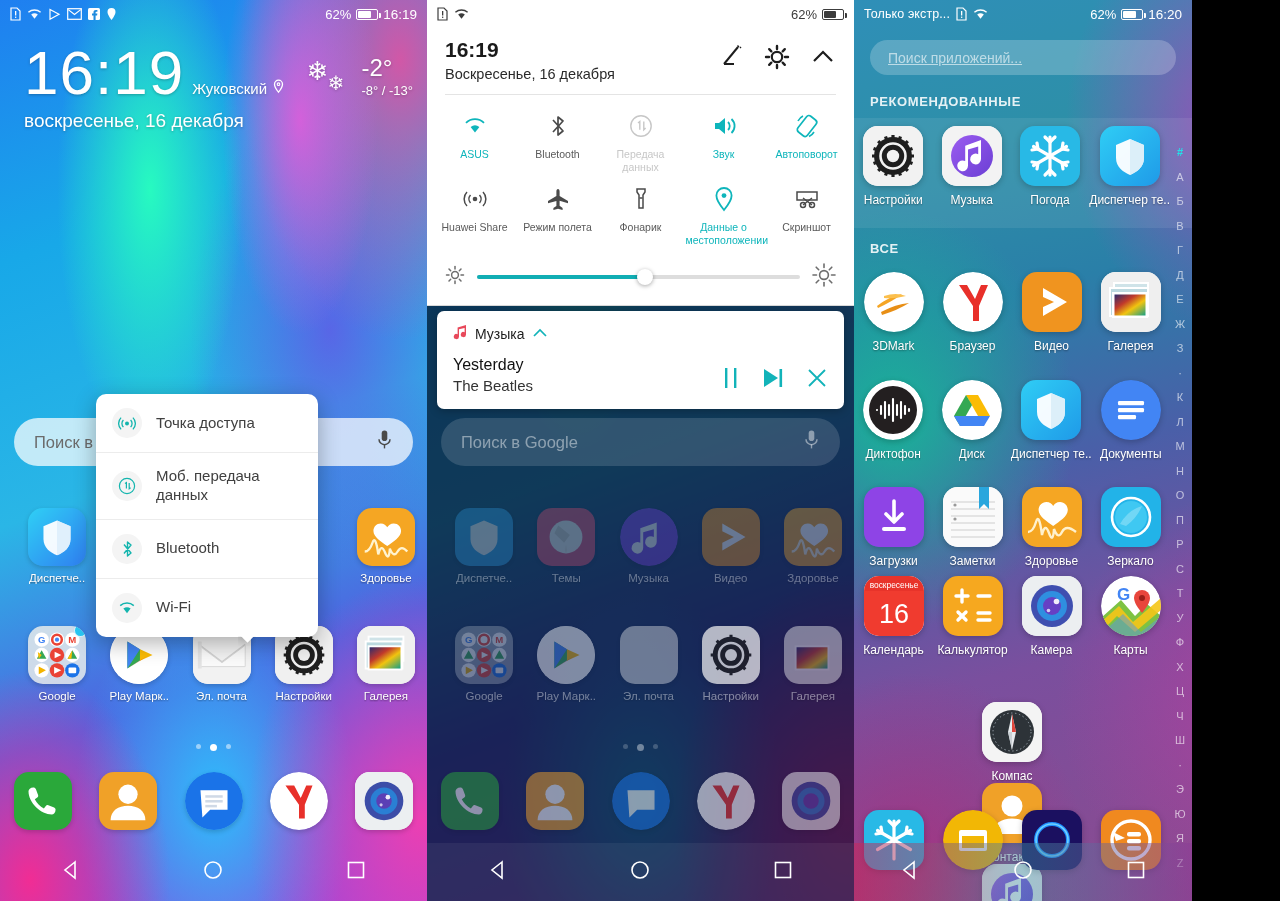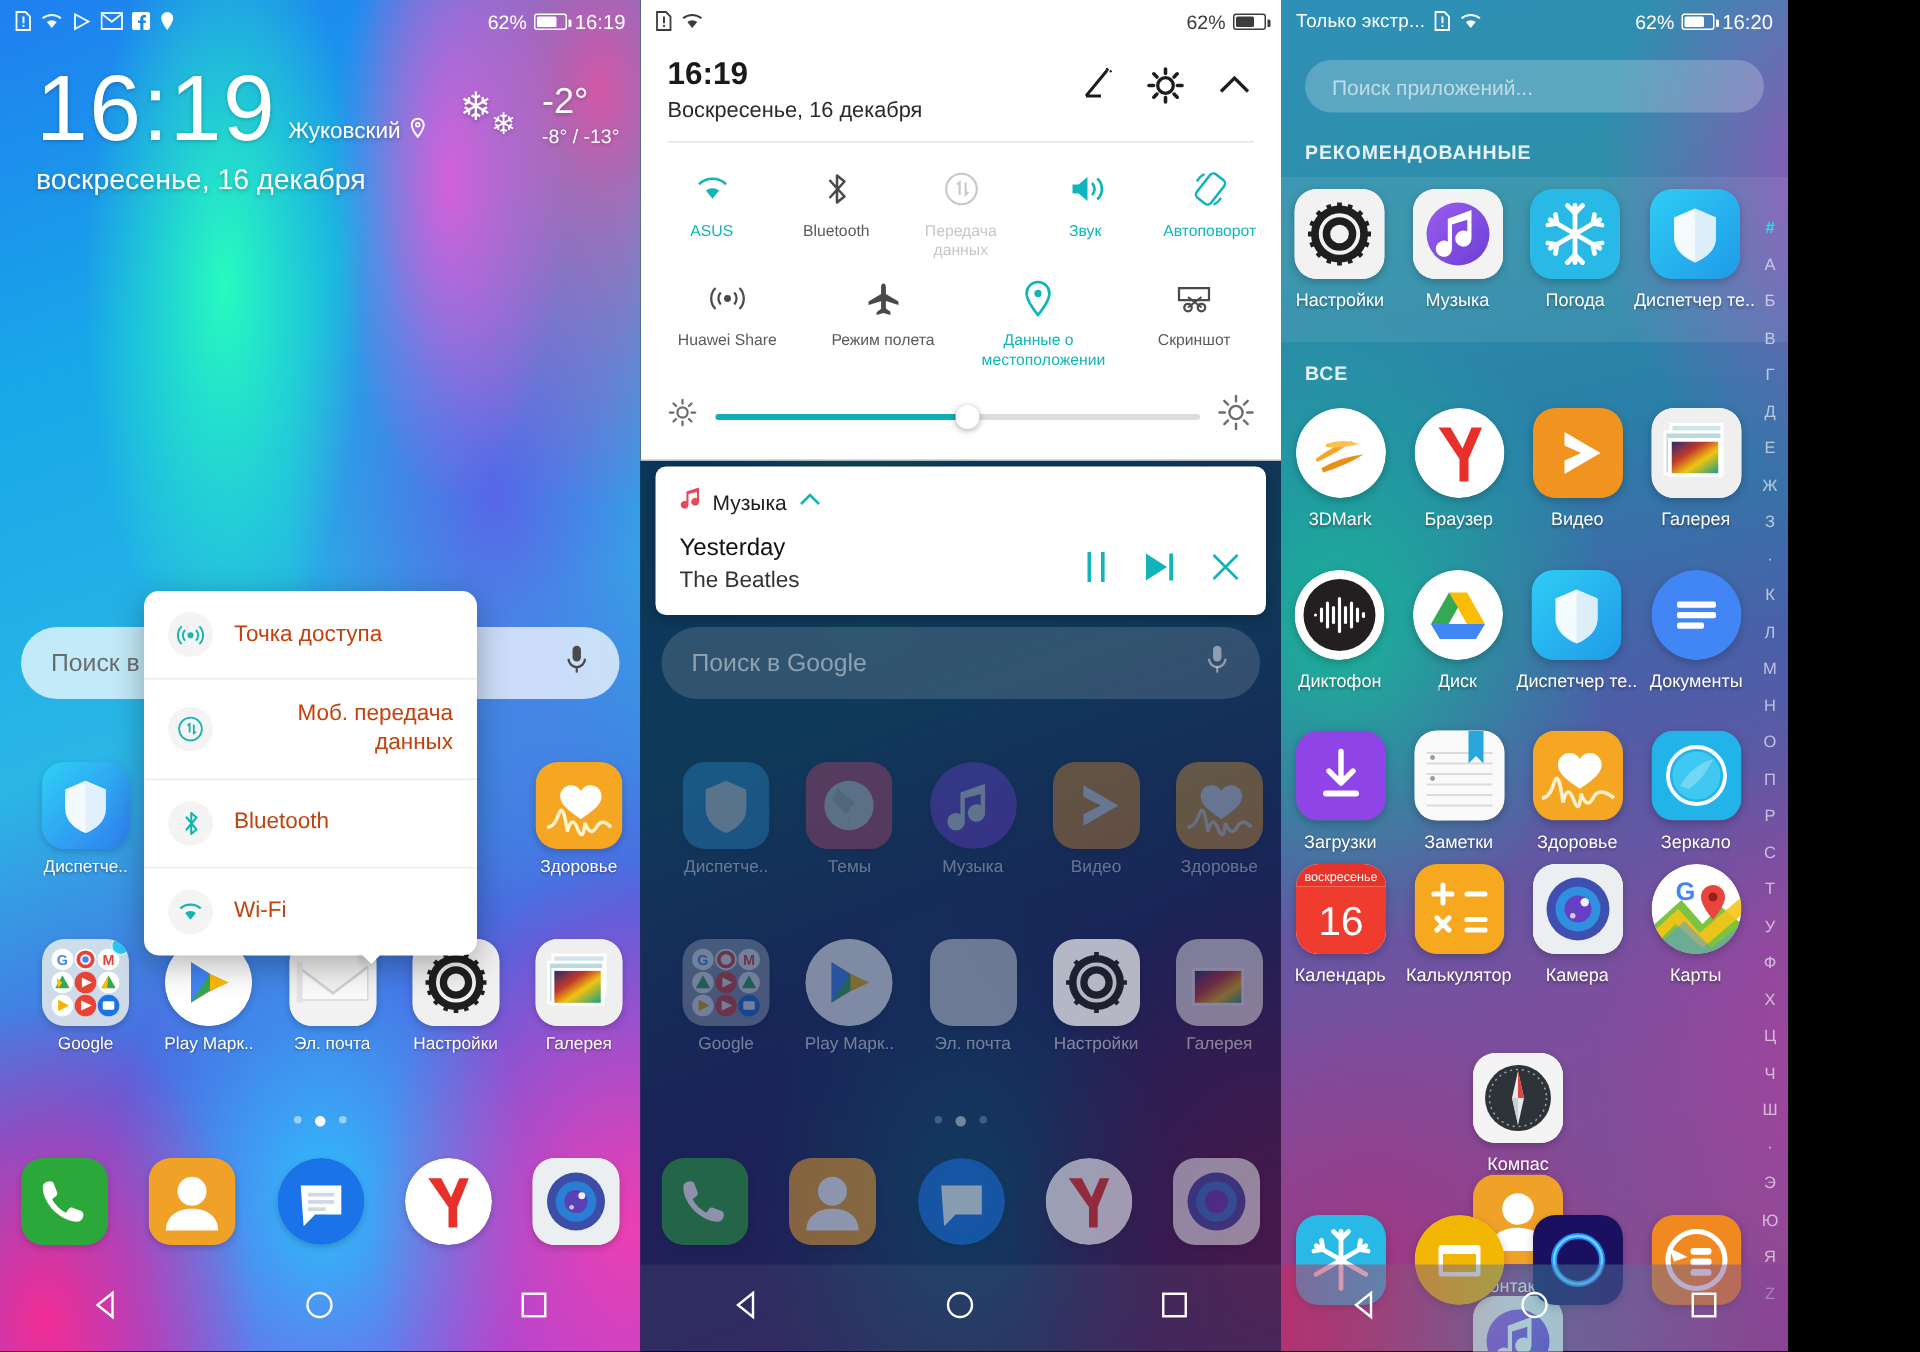--- a/index.html
+++ b/index.html
@@ -79,21 +79,21 @@
   .p2-search { top:418px; z-index:2; background:rgba(255,255,255,.14); }
   .p2-search .ph { color:rgba(255,255,255,.45); }
 
   
   .popup { position:absolute; left:96px; top:394px; width:222px; background:#fff; border-radius:10px;
            z-index:20; box-shadow:0 6px 22px rgba(0,0,0,.30); }
   .popup-item { display:flex; align-items:center; gap:14px; padding:14px 16px; min-height:56px; }
   .popup-item + .popup-item { border-top:1px solid #ececec; }
   .popup-ico { width:30px; height:30px; border-radius:50%; background:#f4f4f4; display:flex;
                align-items:center; justify-content:center; flex:0 0 auto; color:#14b5ae; }
-  .popup-lb { font-size:15px; color:#c2410c; line-height:1.25;text-align:right; }
+  .popup-lb { font-size:15px; color:#404040; line-height:1.25; }
   .popup-tail { position:absolute; left:142px; bottom:-9px; width:18px; height:10px; overflow:hidden; }
   .popup-tail::before { content:""; position:absolute; left:3px; top:-9px; width:13px; height:13px;
                         background:#fff; transform:rotate(45deg); box-shadow:0 3px 8px rgba(0,0,0,.12); }
 
   
   .homegrid { position:absolute; left:16px; right:0; display:flex;align-items:flex-end; }
   .appcell { flex:1; display:flex; flex-direction:column; align-items:center; }
   .appicon { width:58px; height:58px; border-radius:15px; position:relative; overflow:hidden;
              box-shadow:0 2px 5px rgba(0,0,0,.18); flex:0 0 auto; }
   .applabel { margin-top:6px; font-size:11.5px; color:#fff; text-shadow:0 1px 2px rgba(0,0,0,.45);
@@ -144,21 +144,21 @@
   .mc-top { display:flex; align-items:center; gap:7px; }
   .mc-app { font-size:14px; color:#1d1d1d; }
   .mc-body { display:flex; align-items:flex-end; margin-top:12px; }
   .mc-title { font-size:16px; color:#111; }
   .mc-artist { font-size:15px; color:#333; margin-top:3px; }
   .mc-ctrl { margin-left:auto; display:flex; align-items:center; gap:21px; color:#12b3b9; }
 
   
   .drawer-search { position:absolute; top:40px; left:16px; right:16px; height:35px; border-radius:18px;
                    background:rgba(255,255,255,.22); display:flex; align-items:center; padding:0 18px; z-index:4; }
-  .drawer-search span { font-size:14px; color:rgba(255,255,255,.60); }
+  .drawer-search span { font-size:14px; color:rgba(255,255,255,.60);text-decoration:underline; }
   .sect-title { position:absolute; left:16px; font-size:13px; font-weight:bold; letter-spacing:.6px;
                 color:rgba(255,255,255,.88); }
   .band { position:absolute; left:0; right:0; background:rgba(255,255,255,.08); }
   .dgrid { position:absolute; left:0; right:22px; display:flex; }
   .dcell { flex:1; display:flex; flex-direction:column; align-items:center; }
   .dicon { width:60px; height:60px; border-radius:15px; position:relative; overflow:hidden;
            box-shadow:0 2px 6px rgba(0,0,0,.22); flex:0 0 auto; }
   .dlabel { margin-top:7px; font-size:12px; color:#fff; text-shadow:0 1px 2px rgba(0,0,0,.4);
             max-width:96px; text-align:center; white-space:nowrap; overflow:hidden; }
   .alpha { position:absolute; right:2px; top:140px; width:20px; display:flex; flex-direction:column;
@@ -835,20 +835,29 @@
               </span>
             <span class="tlabel t-off">Huawei Share</span>
           </div>
           <div class="tcell">
             <span class="ticon t-off">
                 <svg width="26" height="24" viewBox="0 0 26 24">
                   <path d="M13 2c1 0 1.6 1 1.6 2.6V9l8.4 5v2.3l-8.4-2.6v5l3 2.2V23l-4.6-1.3L8.4 23v-1.9l3-2.2v-5L3 16.3V14l8.4-5V4.6C11.4 3 12 2 13 2z" fill="#4a4a4a"></path>
                 </svg>
               </span>
             <span class="tlabel t-off">Режим полета</span>
+          </div>
+          <div class="tcell">
+            <span class="ticon t-off">
+                <svg width="18" height="26" viewBox="0 0 18 26">
+                  <path d="M5 3h8v3l-2 3v13H7V9L5 6z" fill="none" stroke="#4a4a4a" stroke-width="1.5"></path>
+                  <line x1="7.5" y1="12" x2="10.5" y2="12" stroke="#4a4a4a" stroke-width="1.5"></line>
+                </svg>
+              </span>
+            <span class="tlabel t-off">Фонарик</span>
           </div>
           <div class="tcell">
             <span class="ticon t-on">
                 <svg width="22" height="26" viewBox="0 0 22 26">
                   <path d="M11 2a7.6 7.6 0 0 0-7.6 7.6C3.4 15 11 24 11 24s7.6-9 7.6-14.4A7.6 7.6 0 0 0 11 2z" fill="none" stroke="#0eb5bb" stroke-width="1.8"></path>
                   <circle cx="11" cy="9.6" r="2.4" fill="#0eb5bb"></circle>
                 </svg>
               </span>
             <span class="tlabel t-on">Данные о местоположении</span>
           </div>

